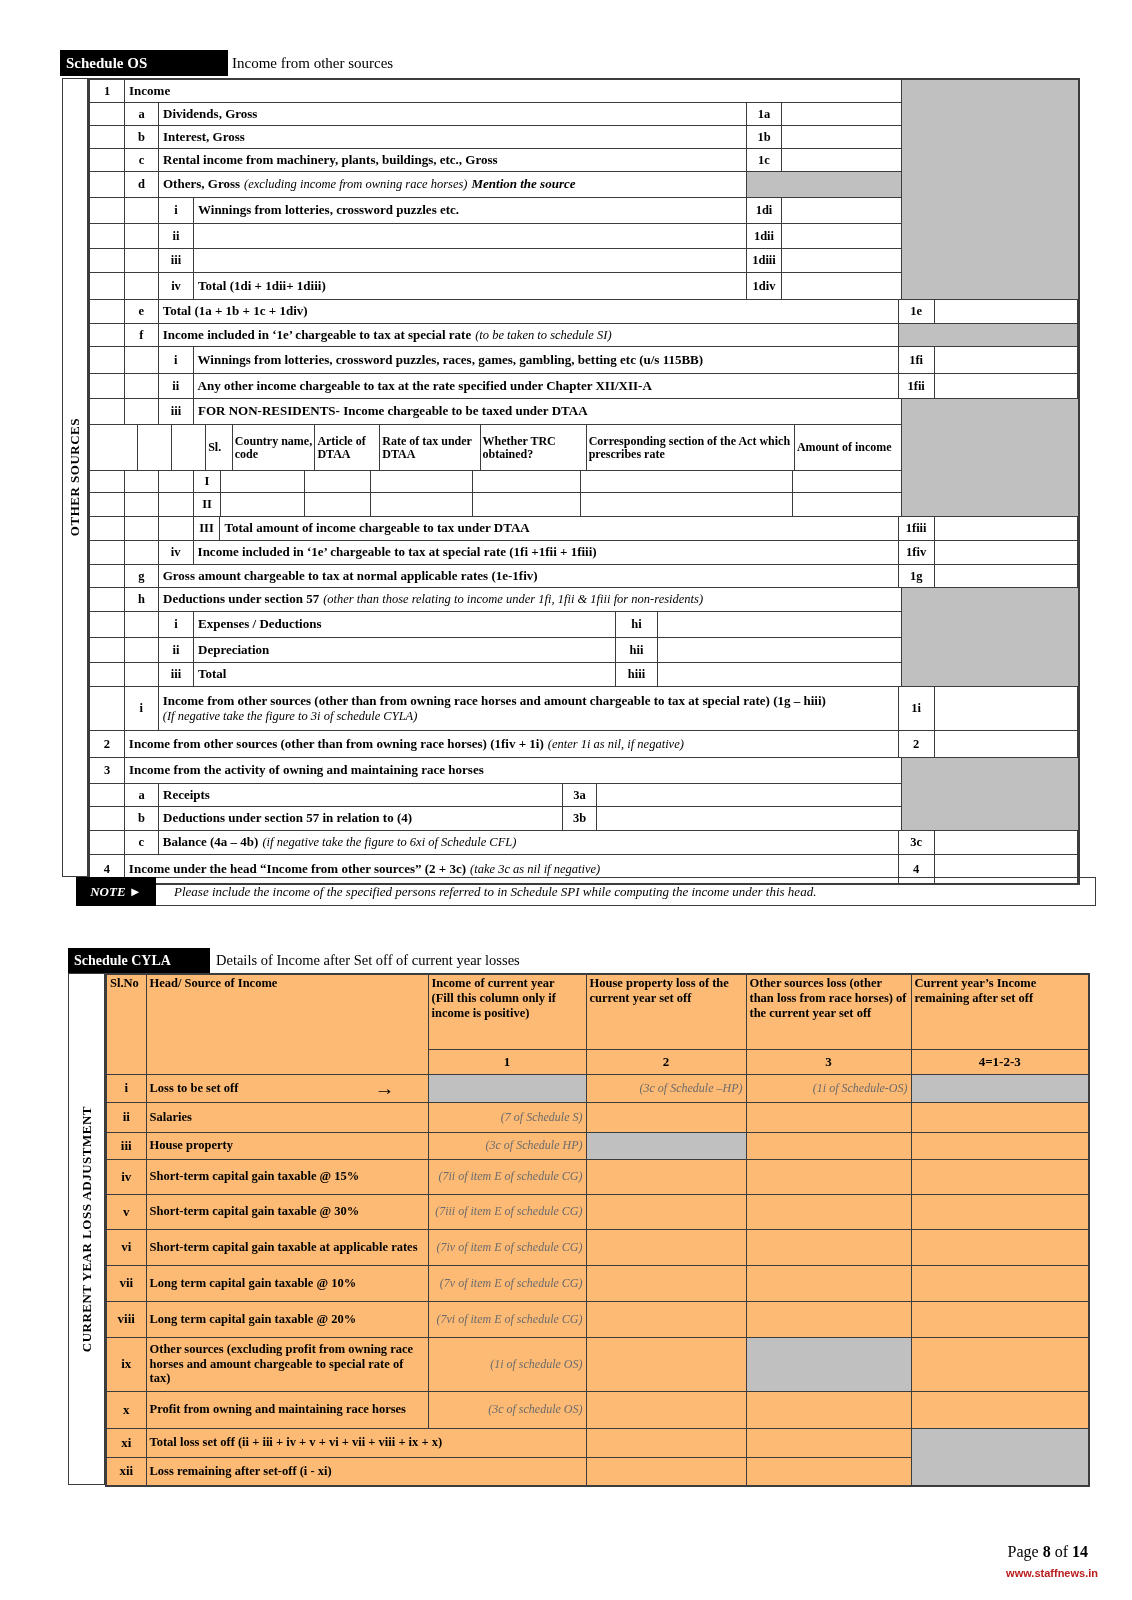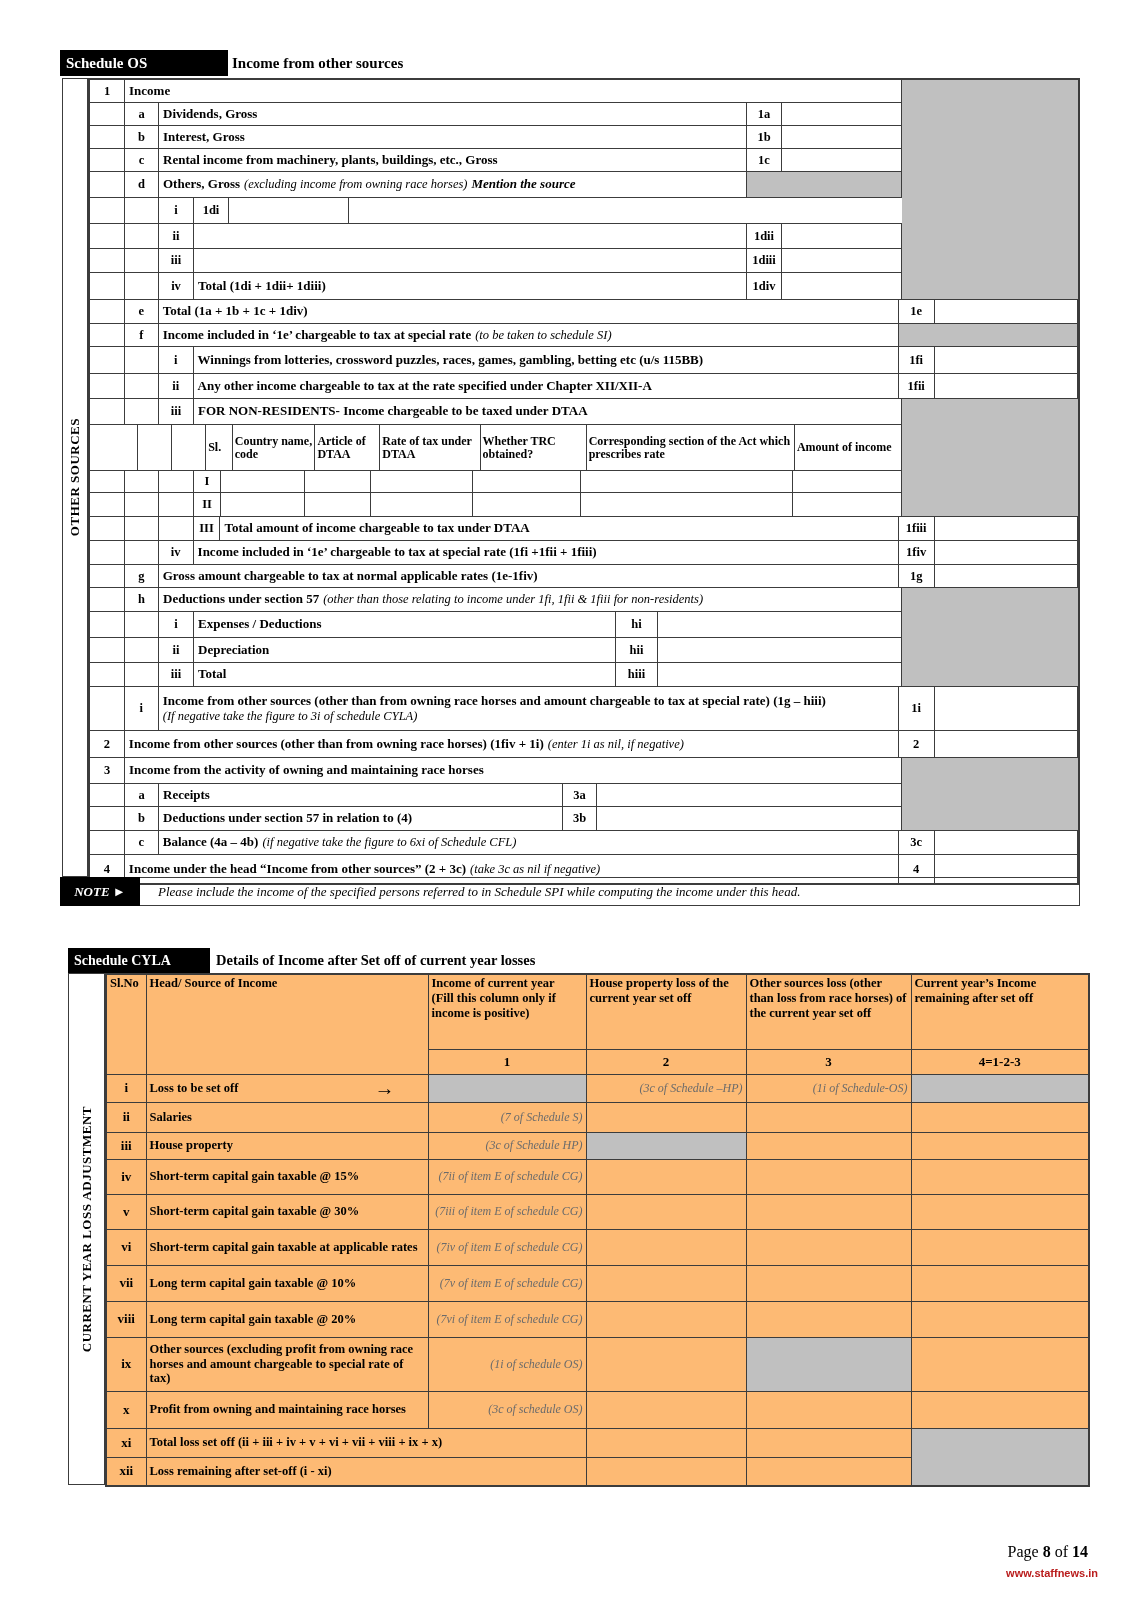--- a/index.html
+++ b/index.html
@@ -3,21 +3,21 @@
 <meta charset="utf-8">
 <style>
   html,body{margin:0;padding:0;background:#fff;}
   .page{position:relative;width:1124px;height:1600px;background:#fff;
         font-family:"Liberation Serif","DejaVu Serif",serif;color:#000;box-sizing:border-box;overflow:hidden;}
   *,*:before,*:after{box-sizing:border-box;}
 
   
   .tagbox{position:absolute;background:#000;color:#fff;font-weight:bold;font-size:15px;
           display:flex;align-items:center;padding-left:6px;}
-  .schedtitle{position:absolute;font-weight:bold;font-size:15px;text-align:right;}
+  .schedtitle{position:absolute;font-weight:normal;font-size:15px;text-align:right;}
 
   
   .side-box{position:absolute;border:1px solid #3c3c3c;display:flex;align-items:center;justify-content:center;background:#fff;}
   .side-box span{writing-mode:vertical-rl;transform:rotate(180deg);font-weight:bold;font-size:13px;letter-spacing:.5px;white-space:nowrap;}
 
   
   .os-table{position:absolute;left:88px;top:78px;width:992px;border:2px solid #3c3c3c;background:#fff;}
   .r{display:flex;border-bottom:1px solid #3c3c3c;}
   .os-table > .r:last-child, .os-table > .grp:last-child{border-bottom:none;}
   .grp{display:flex;border-bottom:1px solid #3c3c3c;}
@@ -40,21 +40,21 @@
   .w-desc-di{width:553px}
   .w-desc-fl{width:743px}.w-desc-fr{width:708px}.w-desc-fn{width:777px}
   .w-code-out{width:36px}.w-val-out{width:144px}
   .w-h-desc{width:422px}.w-h-code{width:42px}.w-h-val{width:244px}
   .w-3-desc{width:404px}.w-3-code{width:34px}.w-3-val{width:305px}
   .w-dsl{width:27px}.w-dcountry{width:84px}.w-darticle{width:66px}.w-drate{width:102px}
   .w-dtrc{width:108px}.w-dsect{width:212px}.w-damt{width:109px}
   .w-dIII-desc{width:681px}
 
   
-  .note-row{position:absolute;left:60px;top:877px;width:1020px;height:29px;display:flex;}
+  .note-row{position:absolute;left:76px;top:877px;width:1020px;height:29px;display:flex;}
   .note-tag{width:80px;background:#000;color:#fff;font-weight:bold;font-style:italic;font-size:13px;
             display:flex;align-items:center;justify-content:center;}
   .note-text{flex:1;border:1px solid #3c3c3c;border-left:none;display:flex;align-items:center;
              font-style:italic;font-size:13px;padding-left:18px;}
 
   
   .cyla{position:absolute;left:105px;top:973px;border-collapse:collapse;table-layout:fixed;width:983px;background:#fdba74;}
   .cyla td,.cyla th{border:1px solid #3c3c3c;padding:1px 3px;overflow:hidden;}
   .cyla{border:2px solid #3c3c3c;}
   .cyla th{font-weight:bold;font-size:12.5px;text-align:left;vertical-align:top;line-height:1.2;}
@@ -128,20 +128,23 @@
             <span class="b">Others, Gross</span>
             <span class="it">(excluding income from owning race horses)</span>
             <span class="bi">Mention the source</span>
           </div>
           <div class="c w-grayd gray"></div>
         </div>
         <div class="r" style="height:26px;">
           <div class="c w-num"></div>
           <div class="c w-let"></div>
           <div class="c cc w-rom code">i</div>
+          <div class="c desc w-desc-di">
+              <span class="b">Winnings from lotteries, crossword puzzles etc.</span>
+            </div>
           <div class="c cc w-code-in code">1di</div>
           <div class="c w-val-in"></div>
         </div>
         <div class="r" style="height:25px;">
           <div class="c w-num"></div>
           <div class="c w-let"></div>
           <div class="c cc w-rom code">ii</div>
           <div class="c desc w-desc-di"></div>
           <div class="c cc w-code-in code">1dii</div>
           <div class="c w-val-in"></div>

